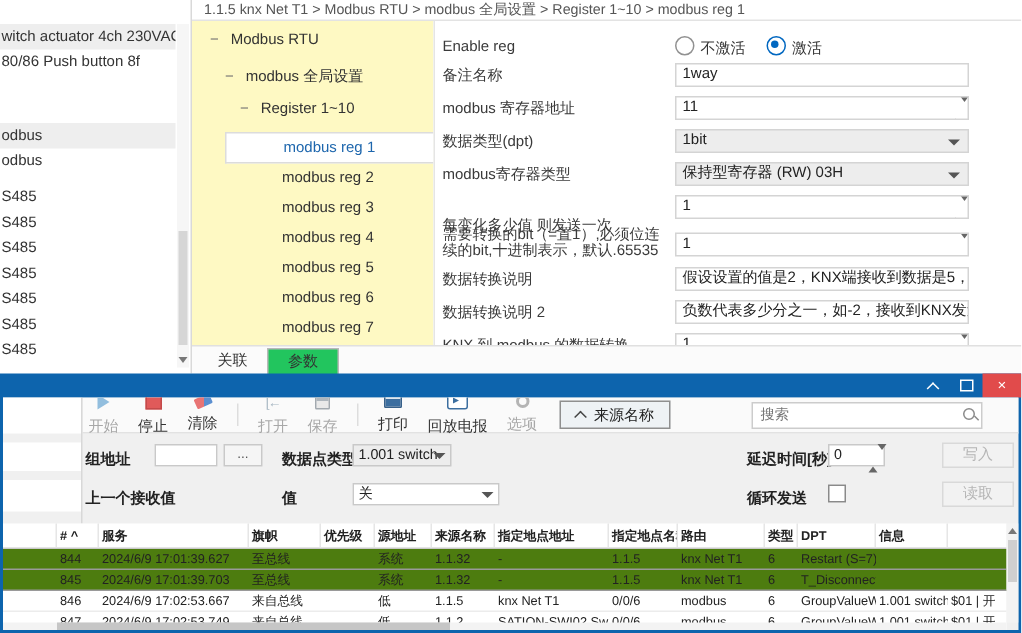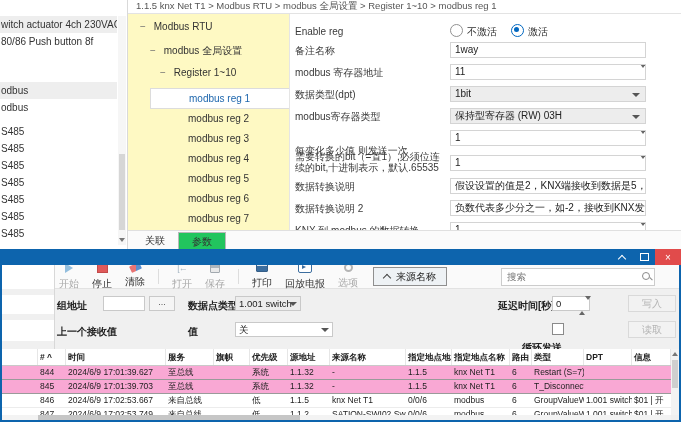--- a/index.html
+++ b/index.html
@@ -95,21 +95,21 @@
   .rowgrid span:nth-of-type(8){width:76px;}
   .rowgrid span:nth-of-type(9){width:46px;}
   .rowgrid span:nth-of-type(10){width:58px;}
   .rowgrid span:nth-of-type(11){width:22px;}
   .rowgrid span:nth-of-type(12){width:52px;}
   .rowgrid span:nth-of-type(13){width:48px;}
   .rowgrid span:nth-of-type(14){flex:1 1 auto;overflow:visible;}
   .thead{height:16px;line-height:16px;font-size:8.5px;font-weight:bold;border-bottom:1px solid #c9c9c9;}
   .thead span{border-right:1px solid #e6e6e6;}
   .trow{height:13px;line-height:13px;font-size:8.5px;border-bottom:1px solid #ececec;color:#222;}
-  .trow.sel{background:#f9a8d4;border-bottom-color:#9a9a9a;align-items:flex-end;}
+  .trow.sel{background:#4d7c0f;border-bottom-color:#9a9a9a;align-items:flex-end;}
   .vscroll{position:absolute;right:0;top:84px;bottom:5px;width:8px;background:#f3f3f3;}
   .vscroll .up{position:absolute;top:3px;left:1px;width:0;height:0;border-left:3px solid transparent;border-right:3px solid transparent;border-bottom:4px solid #777;}
   .vscroll .vthumb{position:absolute;left:1px;right:1px;top:11px;height:28px;background:#cfcfcf;}
   .hscroll{position:absolute;left:0;right:8px;bottom:0;height:5px;background:#f3f3f3;}
   .hthumb{position:absolute;left:36px;width:262px;top:0;bottom:0;background:#c6c6c6;}
 </style>
 </head>
 <body>
 
 <div class="stage">
@@ -352,31 +352,30 @@
           <span class="spin-btns" style="top:2px;right:2px;"><span class="up"></span><span class="dn"></span></span>
         </div>
         <div class="gbtn" style="left:626px;top:6px;">写入</div>
 
         <div class="glabel" style="left:55px;top:36px;">上一个接收值</div>
         <div class="glabel" style="left:186px;top:36px;">值</div>
         <div class="gbox" style="left:233px;top:33px;width:98px;padding-right:12px;">
           <span>关</span>
           <span class="dd-arrow" style="top:5px;right:3px;"></span>
         </div>
-        <div class="glabel" style="left:520px;top:36px;margin-top:16px;">循环发送</div>
+        <div class="glabel" style="left:496px;top:36px;">循环发送</div>
         <div class="cbox" style="top:34px;"></div>
         <div class="gbtn" style="left:626px;top:32px;">读取</div>
       </div>
 
       <div class="tbl">
         <div class="rowgrid thead">
 
         <span class="th"></span>
             <span class="th"># ^</span>
-            <span class="th">时间</span>
             <span class="th">服务</span>
             <span class="th">旗帜</span>
             <span class="th">优先级</span>
             <span class="th">源地址</span>
             <span class="th">来源名称</span>
             <span class="th">指定地点地址</span>
             <span class="th">指定地点名称</span>
             <span class="th">路由</span>
             <span class="th">类型</span>
             <span class="th">DPT</span>

